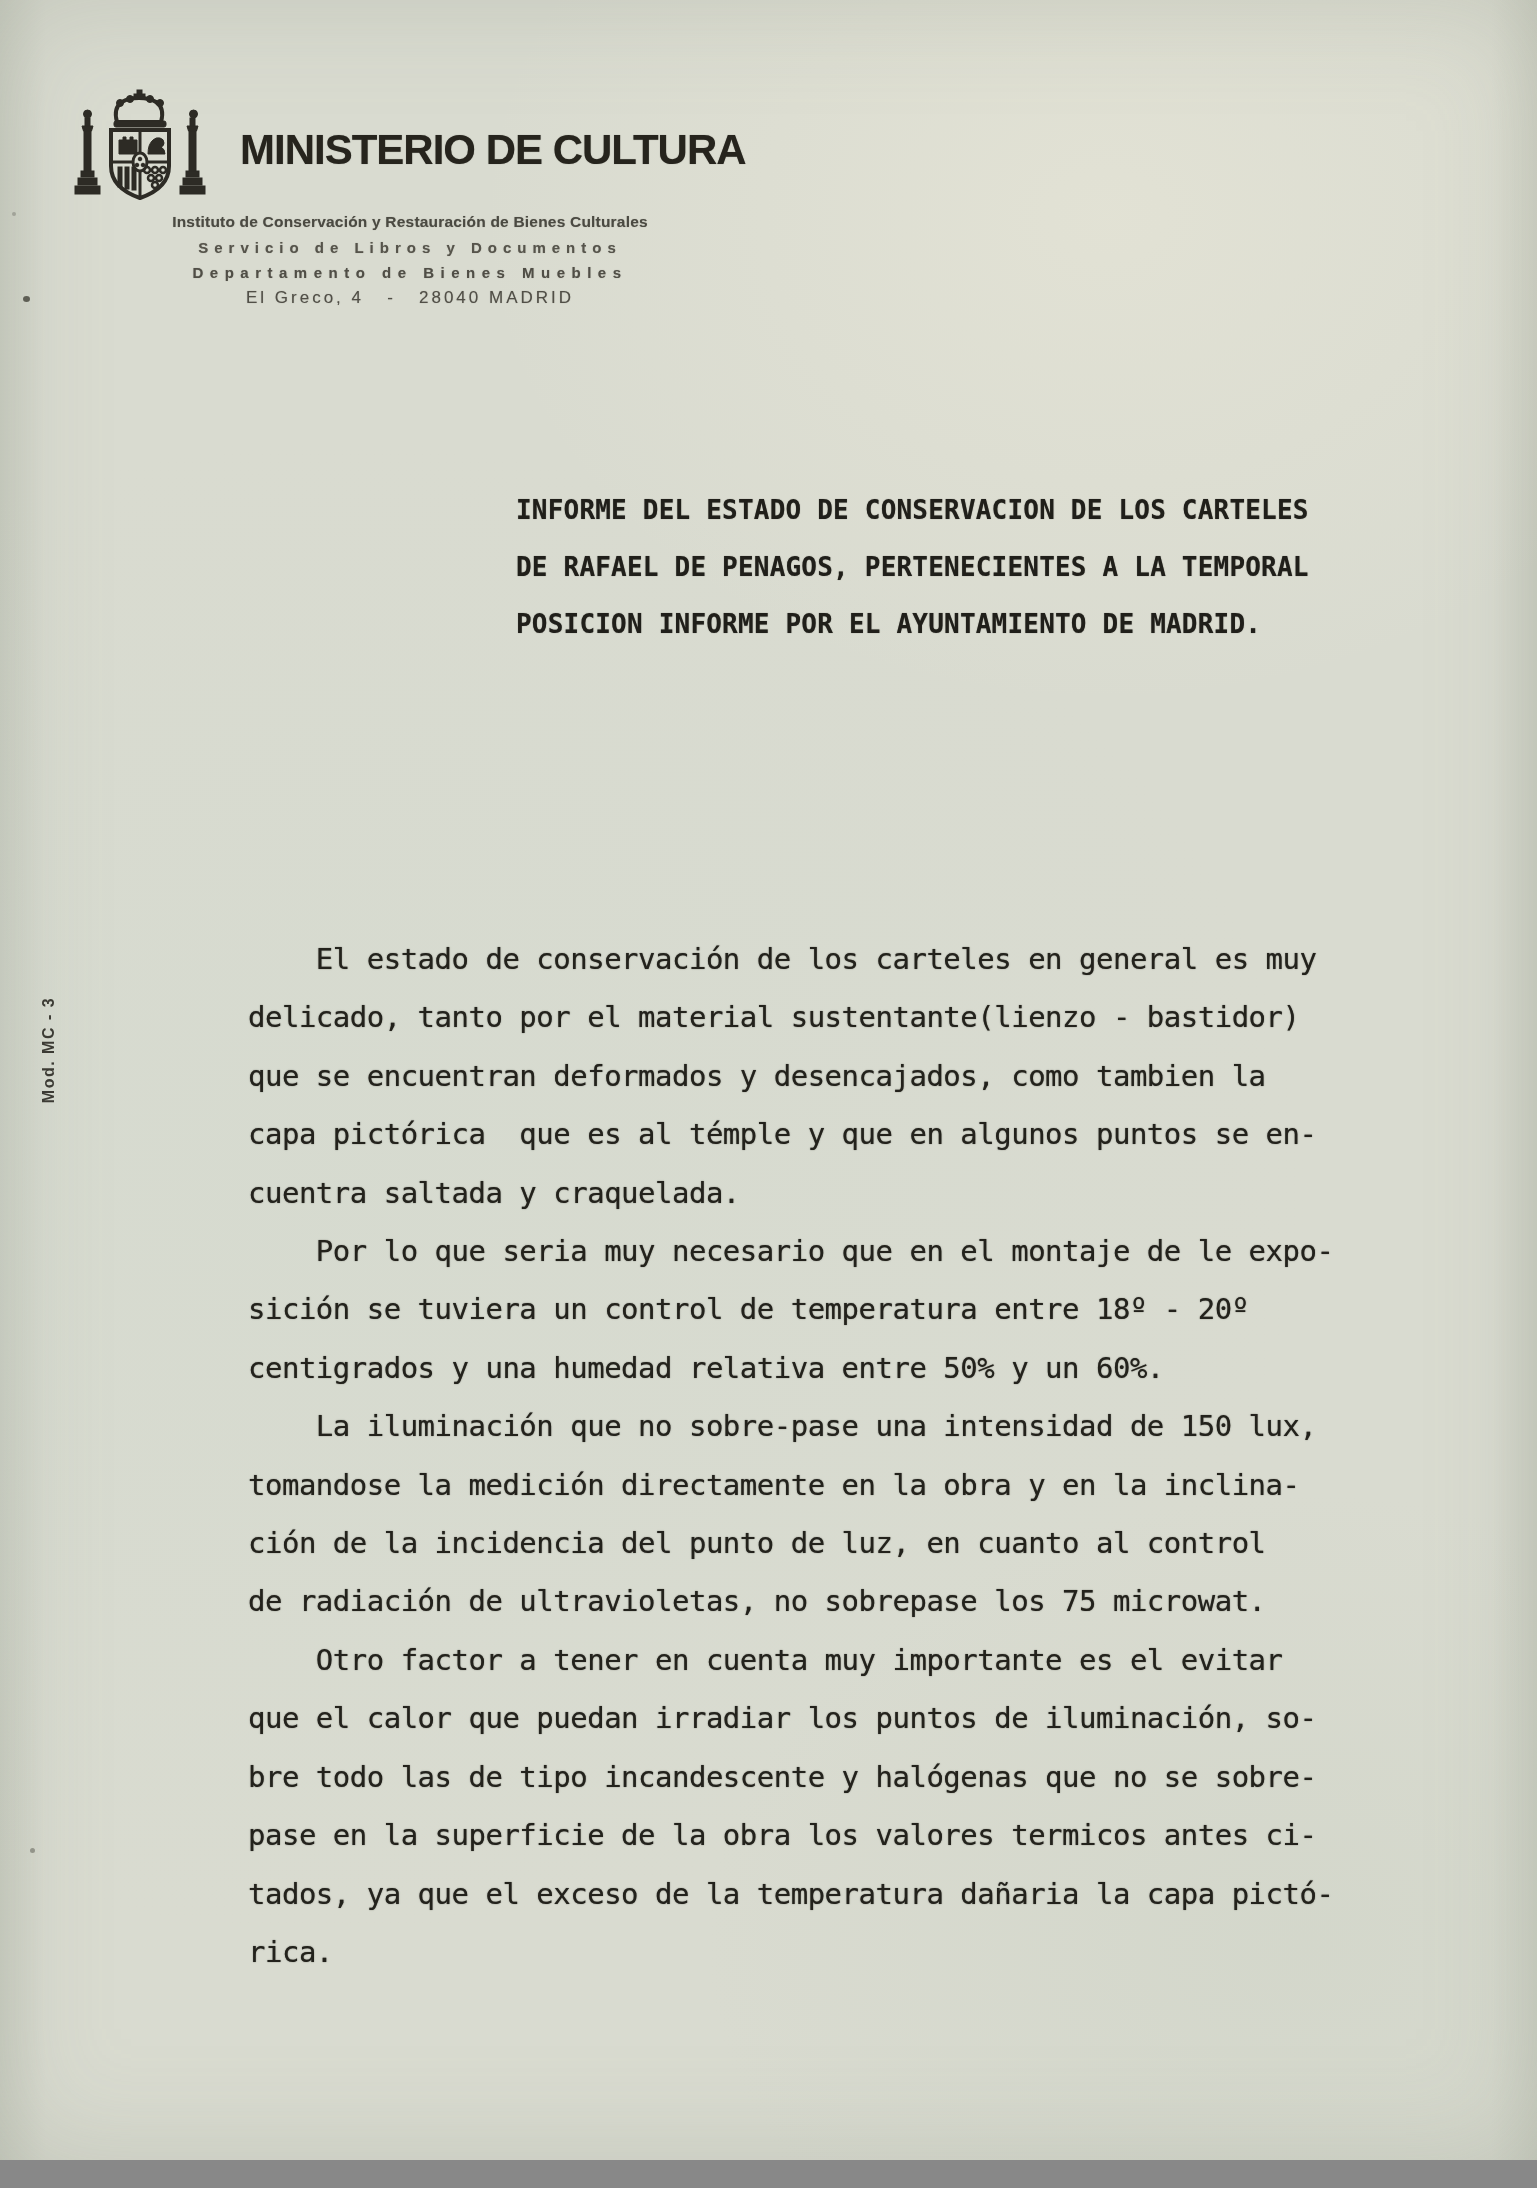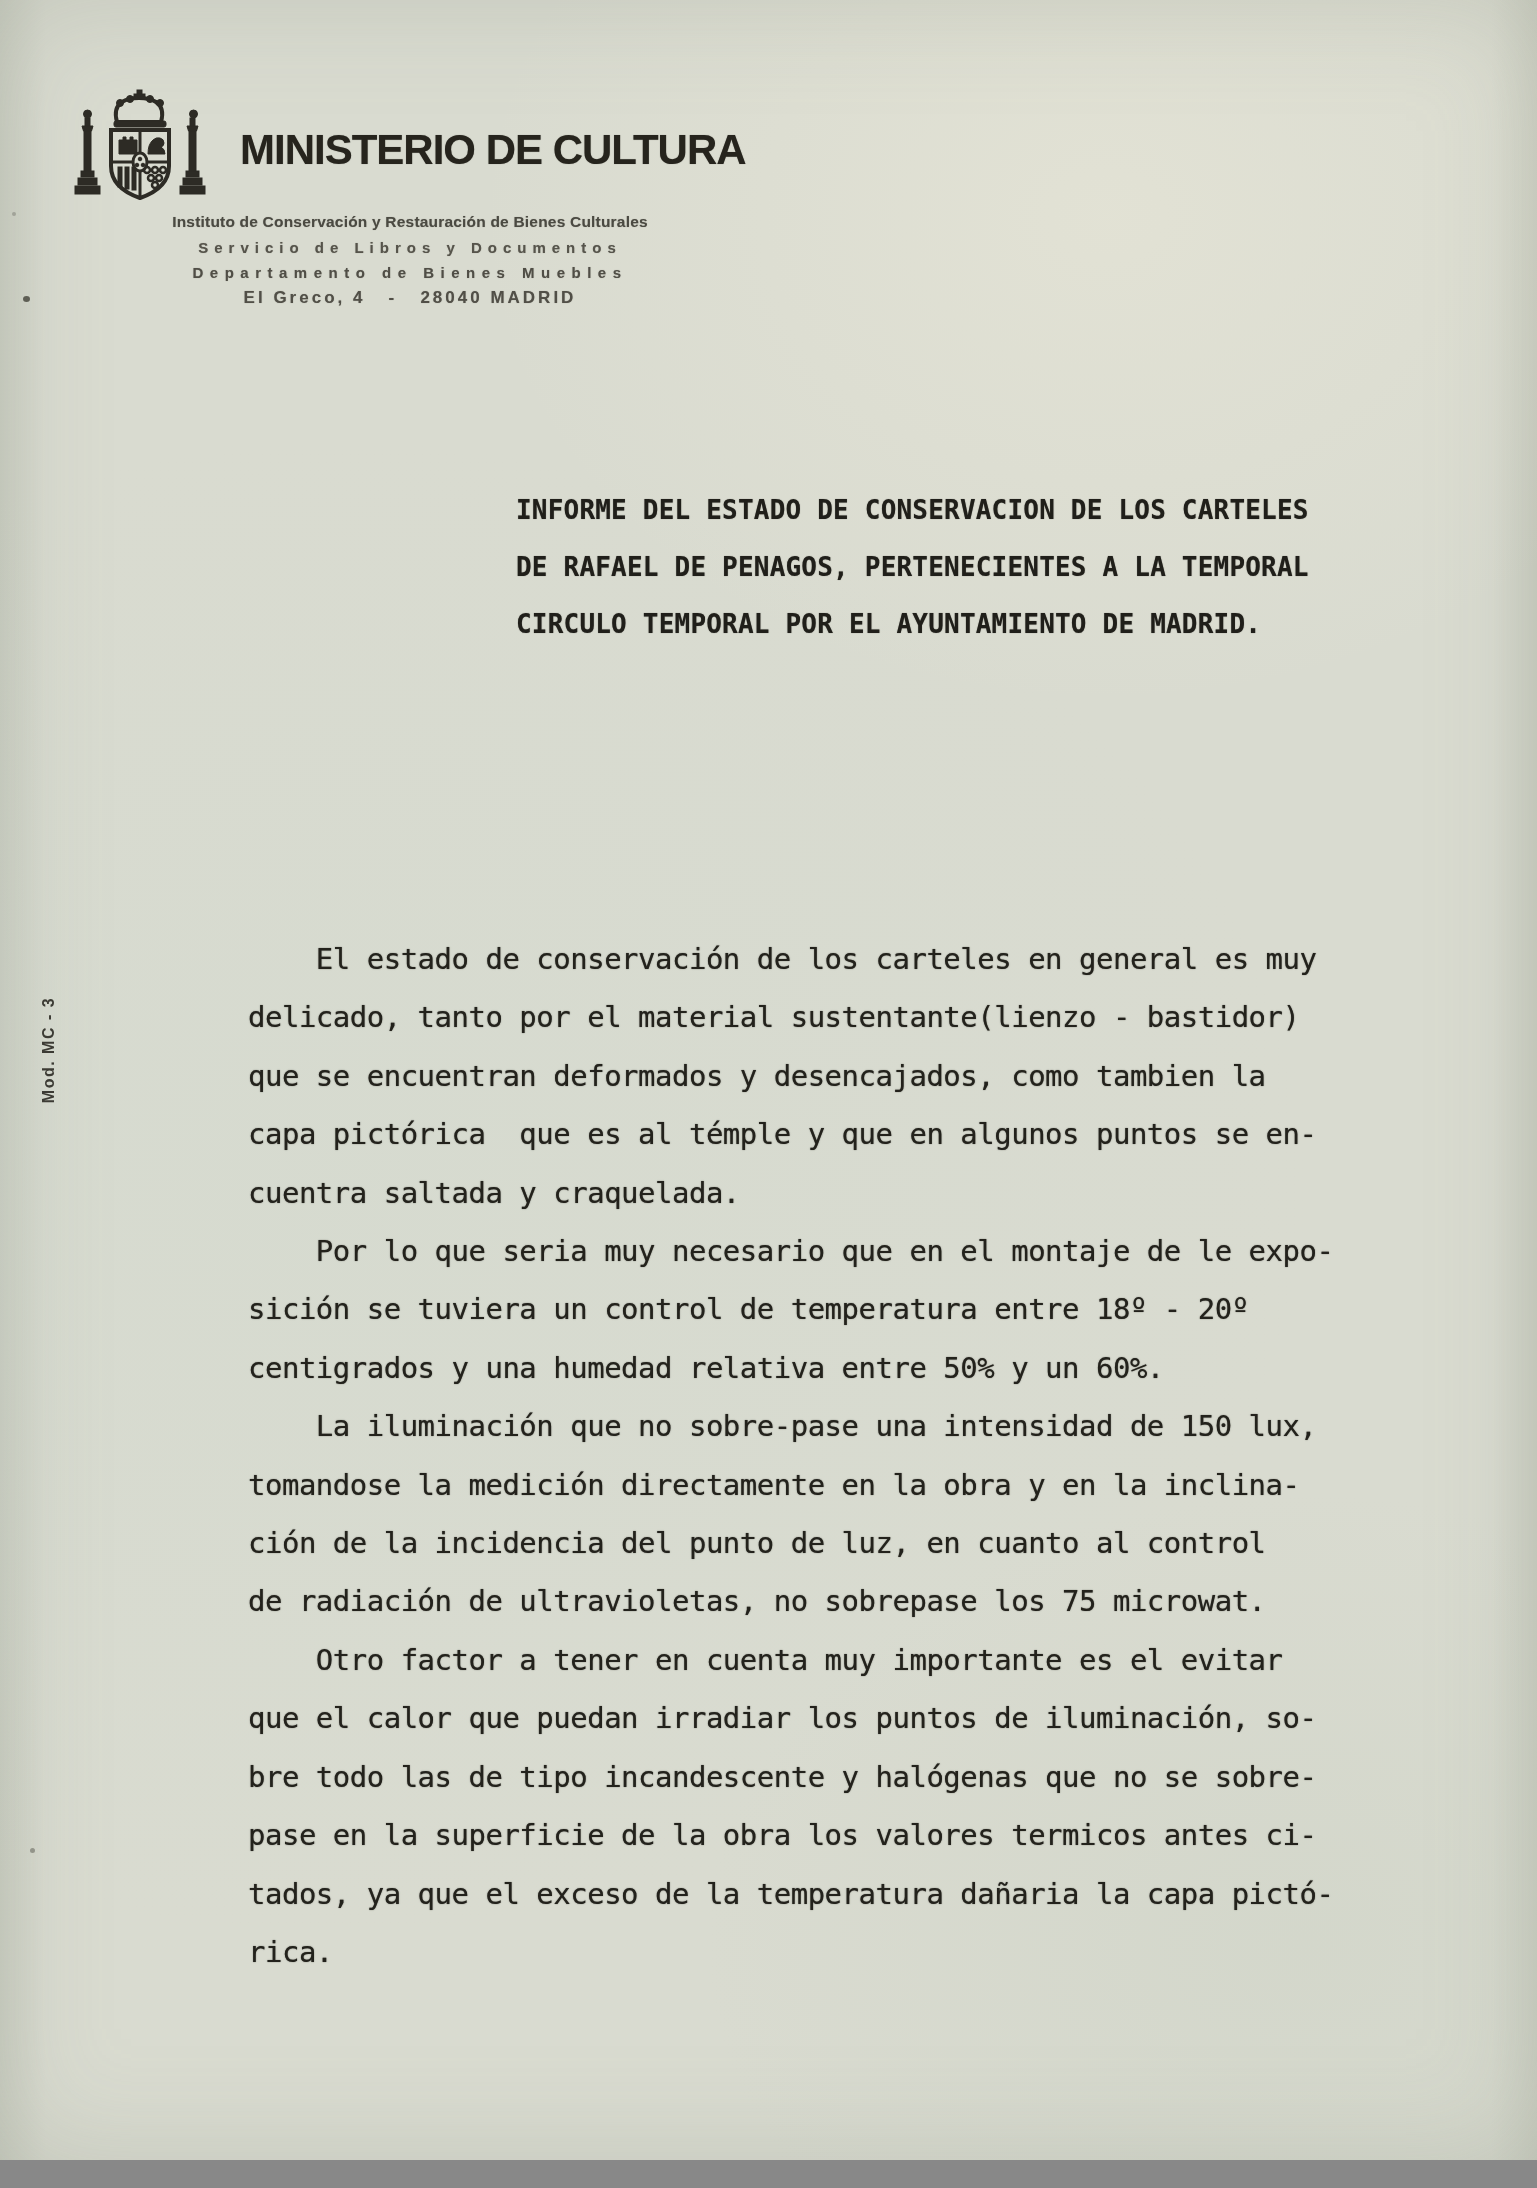--- a/index.html
+++ b/index.html
@@ -23,21 +23,21 @@
     position:absolute;left:240px;top:126px;
     font-size:42px;font-weight:700;letter-spacing:-1px;
     color:#26241d;white-space:pre;
     text-shadow:0 0 1px rgba(38,36,29,0.45);
   }
   .org{position:absolute;left:90px;top:196px;width:640px;text-align:center;color:#4b4a42;margin-top:13px;}
   .org-line{white-space:pre;text-shadow:0 0 1px rgba(70,68,60,0.4);}
   .org-line:nth-child(1){font-size:15.5px;font-weight:700;letter-spacing:0.2px;line-height:26px;}
   .org-line:nth-child(2){font-size:15px;font-weight:700;letter-spacing:6px;line-height:25px;color:#56544b;}
   .org-line:nth-child(3){font-size:15px;font-weight:700;letter-spacing:6.5px;line-height:25px;color:#504e46;}
-  .org-line:nth-child(4){font-size:17px;font-weight:700;letter-spacing:3px;line-height:26px;color:#514f47;}
+  .org-line:nth-child(4){font-size:17px;font-weight:400;letter-spacing:3px;line-height:26px;color:#514f47;}
   
   .side-label{
     position:absolute;left:-20px;top:1040px;width:140px;height:20px;
     transform:rotate(-90deg);
     font-size:16px;font-weight:700;letter-spacing:1.5px;color:#3c3b34;
     text-align:center;white-space:pre;
   }
   
   .title-block{
     position:absolute;left:476px;top:482px;
@@ -137,17 +137,17 @@
 
   <div class="org">
       <div class="org-line">Instituto de Conservación y Restauración de Bienes Culturales</div>
       <div class="org-line">Servicio de Libros y Documentos</div>
       <div class="org-line">Departamento de Bienes Muebles</div>
       <div class="org-line">El Greco, 4   -   28040 MADRID</div>
     </div>
 
   <div class="side-label">Mod. MC - 3</div>
 
-  <section class="title-block"><div>INFORME DEL ESTADO DE CONSERVACION DE LOS CARTELES</div><div>DE RAFAEL DE PENAGOS, PERTENECIENTES A LA TEMPORAL</div><div>CIRCULO TEMPORAL POR EL AYUNTAMIENTO DE MADRID.</div></section>
+  <section class="title-block"><div>INFORME DEL ESTADO DE CONSERVACION DE LOS CARTELES</div><div>DE RAFAEL DE PENAGOS, PERTENECIENTES A LA TEMPORAL</div><div>POSICION INFORME POR EL AYUNTAMIENTO DE MADRID.</div></section>
 
   <section class="body-block"><div>    El estado de conservación de los carteles en general es muy</div><div>delicado, tanto por el material sustentante(lienzo - bastidor)</div><div>que se encuentran deformados y desencajados, como tambien la</div><div>capa pictórica  que es al témple y que en algunos puntos se en-</div><div>cuentra saltada y craquelada.</div><div>    Por lo que seria muy necesario que en el montaje de le expo-</div><div>sición se tuviera un control de temperatura entre 18º - 20º</div><div>centigrados y una humedad relativa entre 50% y un 60%.</div><div>    La iluminación que no sobre-pase una intensidad de 150 lux,</div><div>tomandose la medición directamente en la obra y en la inclina-</div><div>ción de la incidencia del punto de luz, en cuanto al control</div><div>de radiación de ultravioletas, no sobrepase los 75 microwat.</div><div>    Otro factor a tener en cuenta muy importante es el evitar</div><div>que el calor que puedan irradiar los puntos de iluminación, so-</div><div>bre todo las de tipo incandescente y halógenas que no se sobre-</div><div>pase en la superficie de la obra los valores termicos antes ci-</div><div>tados, ya que el exceso de la temperatura dañaria la capa pictó-</div><div>rica.</div></section>
 
 </div>
 
 </body></html>

